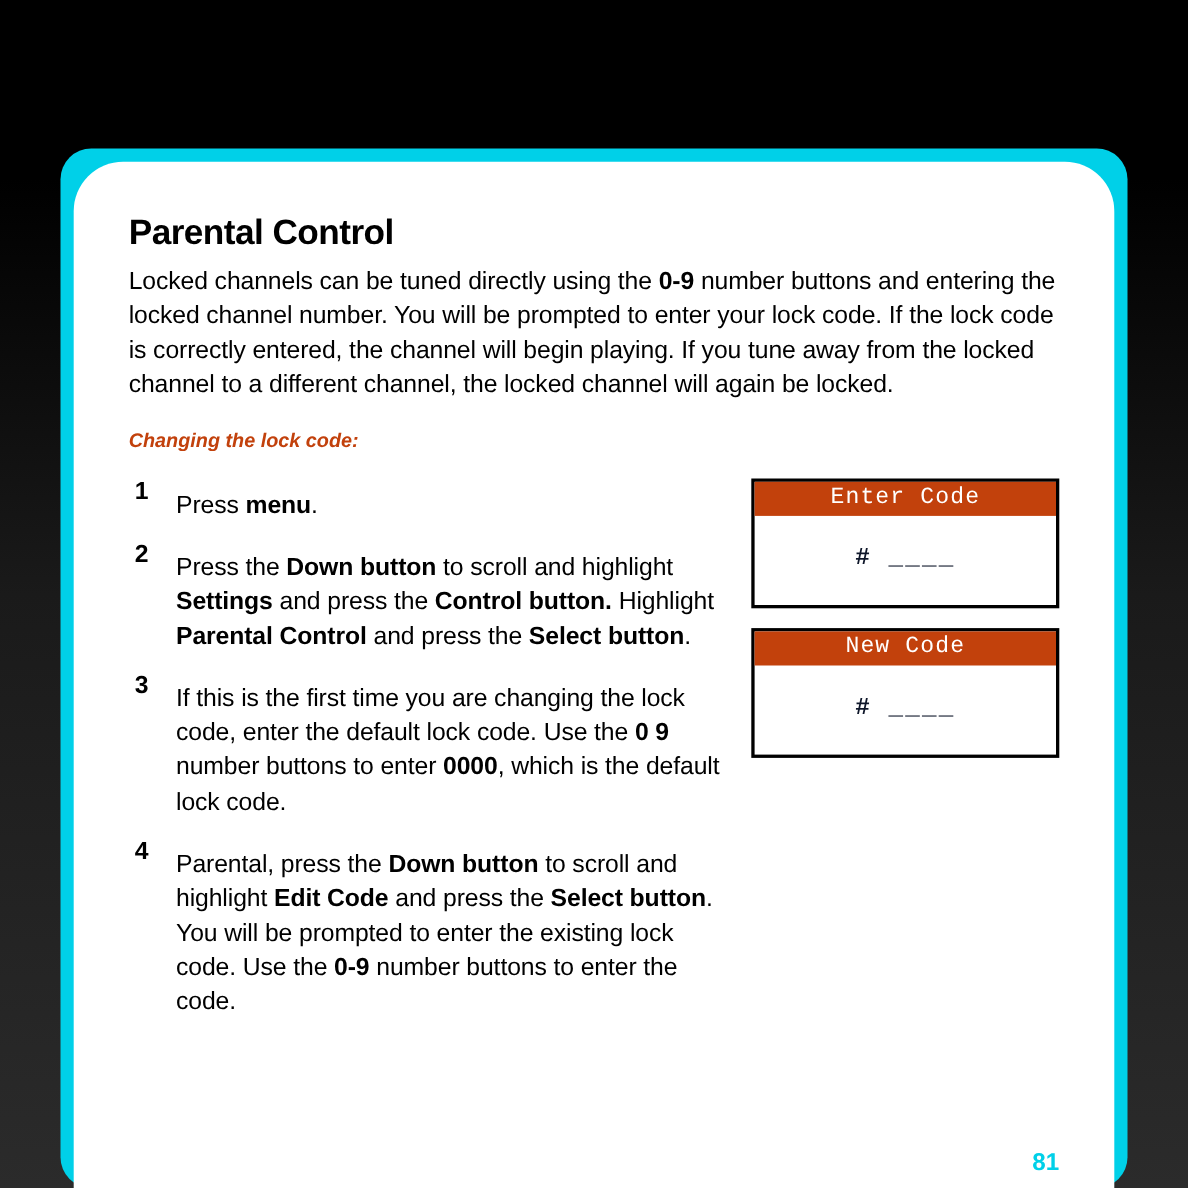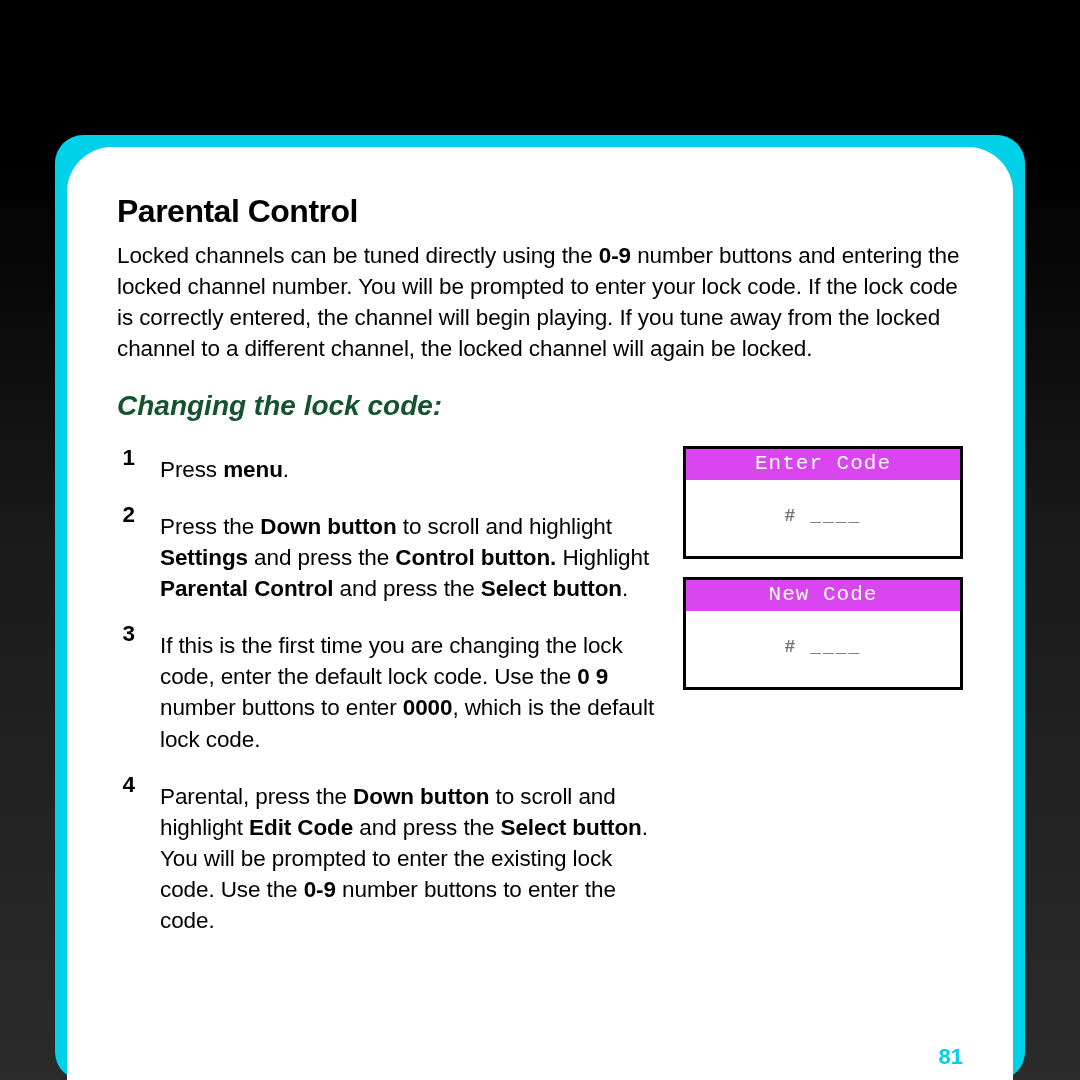--- a/index.html
+++ b/index.html
@@ -40,24 +40,24 @@
     margin-bottom: 10px;
   }
   p.body {
     font-size: 22.5px;
     line-height: 1.38;
     color: #000;
     margin-bottom: 26px;
     letter-spacing: -0.1px;
   }
   h2.sub {
-    font-size: 28px;
+    font-size: 18px;
     font-style: italic;
     font-weight: 700;
-    color: #14532d;
+    color: #c2410c;
     margin-top: 4px;
     margin-bottom: 20px;
   }
   .content-row {
     display: flex;
     gap: 28px;
     align-items: flex-start;
   }
   .steps {
     flex: 1;
@@ -83,35 +83,35 @@
     width: 280px;
     flex-shrink: 0;
     padding-top: 4px;
   }
   .screen {
     border: 3px solid #000;
     margin-bottom: 18px;
     background: #fff;
   }
   .screen-header {
-    background: #d946ef;
+    background: #c2410c;
     color: #fff;
     text-align: center;
     font-family: "Courier New", monospace;
     font-size: 21px;
     letter-spacing: 1px;
     padding: 3px 0 5px 0;
     font-weight: 500;
   }
   .screen-body {
     text-align: center;
     font-family: "Courier New", monospace;
-    font-size: 18px;
+    font-size: 22px;
     font-weight: 600;
-    color: #737373;
+    color: #0f172a;
     padding: 26px 0 30px 0;
     letter-spacing: 2px;
   }
   .page-num {
     position: absolute;
     right: 50px;
     bottom: 10px;
     color: #00d0e8;
     font-size: 22px;
     font-weight: 700;

